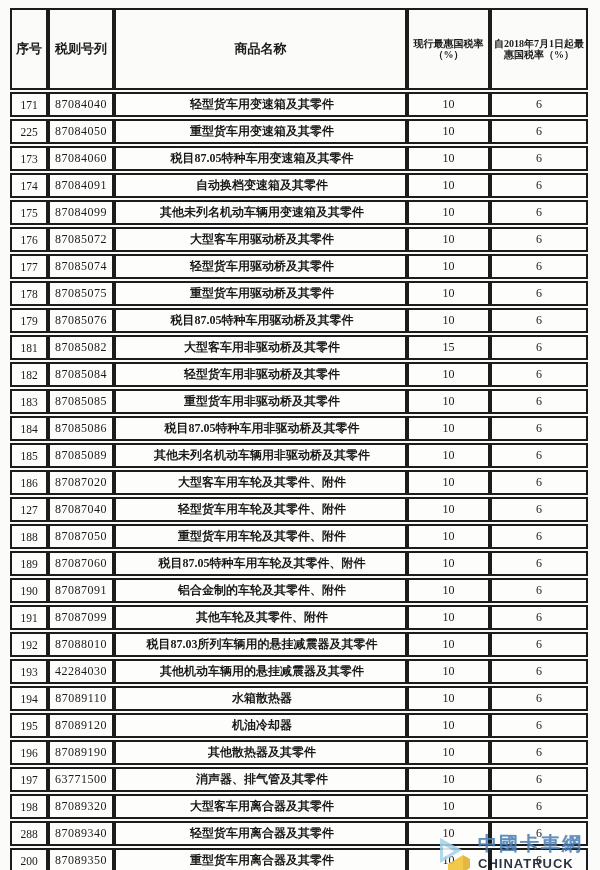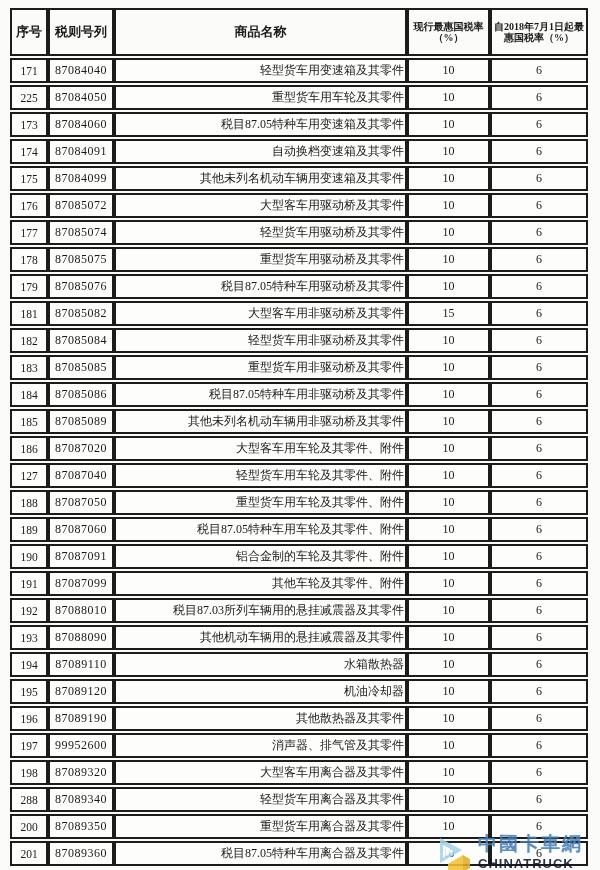--- a/index.html
+++ b/index.html
@@ -24,36 +24,36 @@
     white-space:nowrap;
   }
   th{
     font-weight:bold;
     text-align:center;
     vertical-align:middle;
     height:40px;
     font-size:13px;
     white-space:normal;
     line-height:1.15;
-    padding:2px 1px;
+    padding:19px 1px;
   }
   th.c3,th.c4{font-size:10px;}
   td{
     height:19px;
     font-size:12px;
     text-align:center;
     vertical-align:middle;
     background:#fdfdfc;
   }
   td.c0{font-size:11.5px;}
   td.c1{font-size:12px;letter-spacing:0.5px;}
   td.c2{
-    text-align:right;
+    text-align:center;
     padding-left:4px;
-    font-weight:normal;
+    font-weight:bold;
     font-size:12px;
     font-family:"Liberation Serif","DejaVu Serif",serif;
   }
   col.serial{width:38px;}
   col.code{width:66px;}
   col.name{width:293px;}
   col.rate1{width:83px;}
   col.rate2{width:98px;}
 
   
@@ -128,21 +128,21 @@
         <tr>
           <td class="c0">171</td>
           <td class="c1">87084040</td>
           <td class="c2">轻型货车用变速箱及其零件</td>
           <td class="c3">10</td>
           <td class="c4">6</td>
         </tr>
         <tr>
           <td class="c0">225</td>
           <td class="c1">87084050</td>
-          <td class="c2">重型货车用车轮及其零件</td>
+          <td class="c2">重型货车用变速箱及其零件</td>
           <td class="c3">10</td>
           <td class="c4">6</td>
         </tr>
         <tr>
           <td class="c0">173</td>
           <td class="c1">87084060</td>
           <td class="c2">税目87.05特种车用变速箱及其零件</td>
           <td class="c3">10</td>
           <td class="c4">6</td>
         </tr>
@@ -267,21 +267,21 @@
         </tr>
         <tr>
           <td class="c0">192</td>
           <td class="c1">87088010</td>
           <td class="c2">税目87.03所列车辆用的悬挂减震器及其零件</td>
           <td class="c3">10</td>
           <td class="c4">6</td>
         </tr>
         <tr>
           <td class="c0">193</td>
-          <td class="c1">87088090</td>
+          <td class="c1">42284030</td>
           <td class="c2">其他机动车辆用的悬挂减震器及其零件</td>
           <td class="c3">10</td>
           <td class="c4">6</td>
         </tr>
         <tr>
           <td class="c0">194</td>
           <td class="c1">87089110</td>
           <td class="c2">水箱散热器</td>
           <td class="c3">10</td>
           <td class="c4">6</td>
@@ -295,21 +295,21 @@
         </tr>
         <tr>
           <td class="c0">196</td>
           <td class="c1">87089190</td>
           <td class="c2">其他散热器及其零件</td>
           <td class="c3">10</td>
           <td class="c4">6</td>
         </tr>
         <tr>
           <td class="c0">197</td>
-          <td class="c1">99952600</td>
+          <td class="c1">63771500</td>
           <td class="c2">消声器、排气管及其零件</td>
           <td class="c3">10</td>
           <td class="c4">6</td>
         </tr>
         <tr>
           <td class="c0">198</td>
           <td class="c1">87089320</td>
           <td class="c2">大型客车用离合器及其零件</td>
           <td class="c3">10</td>
           <td class="c4">6</td>

